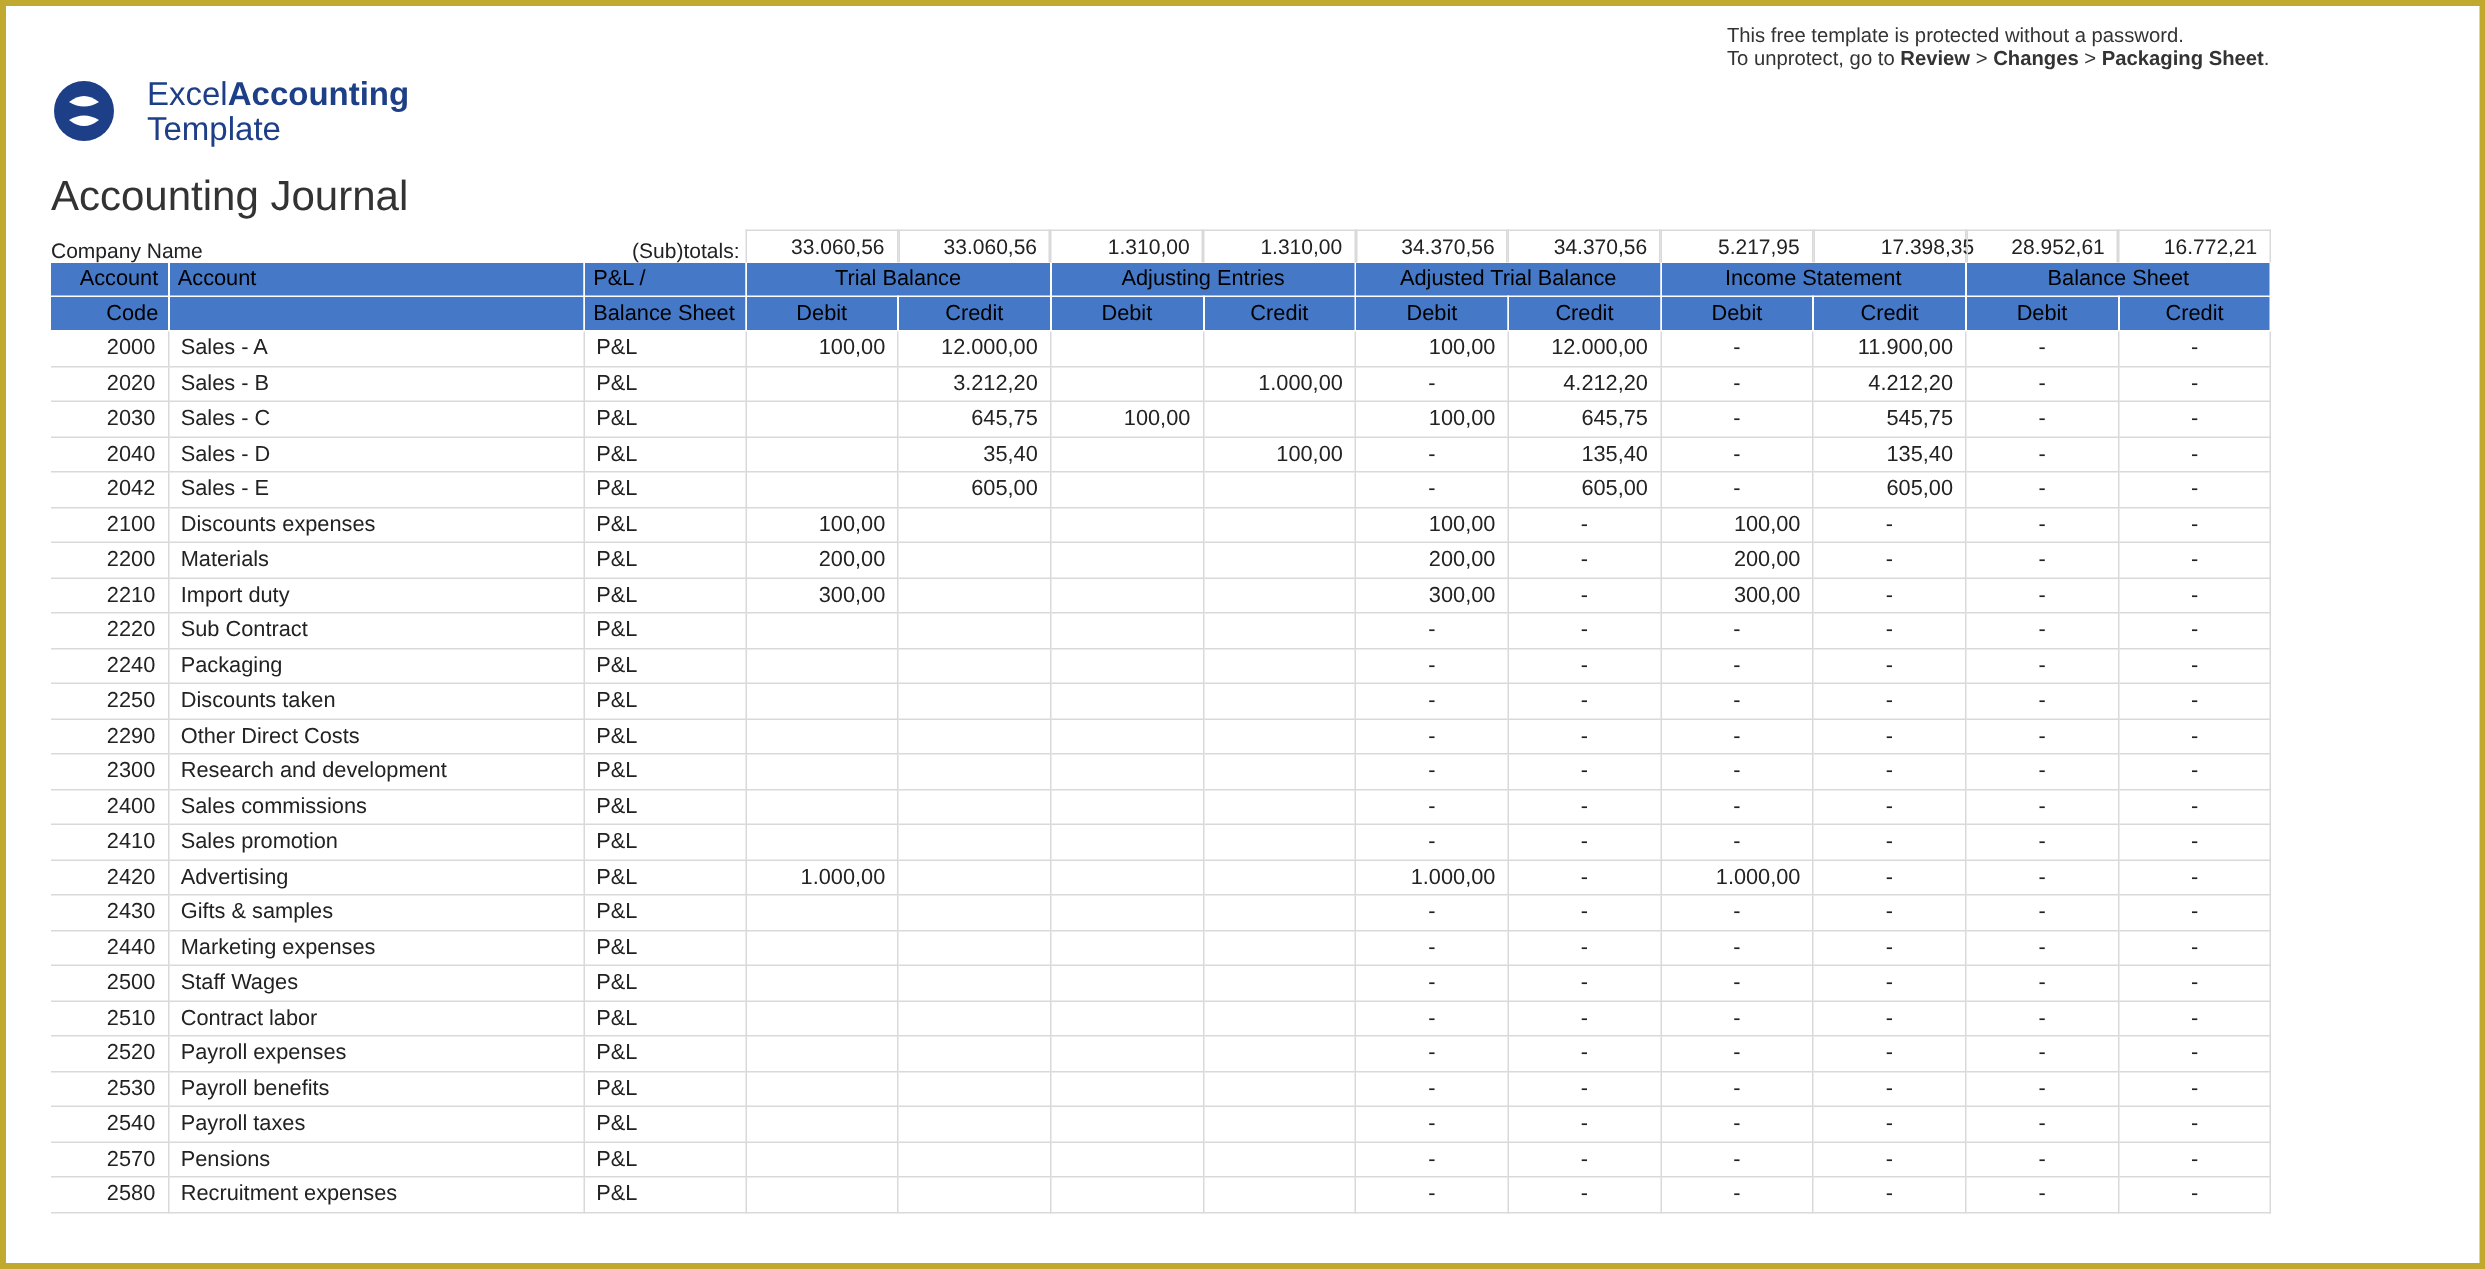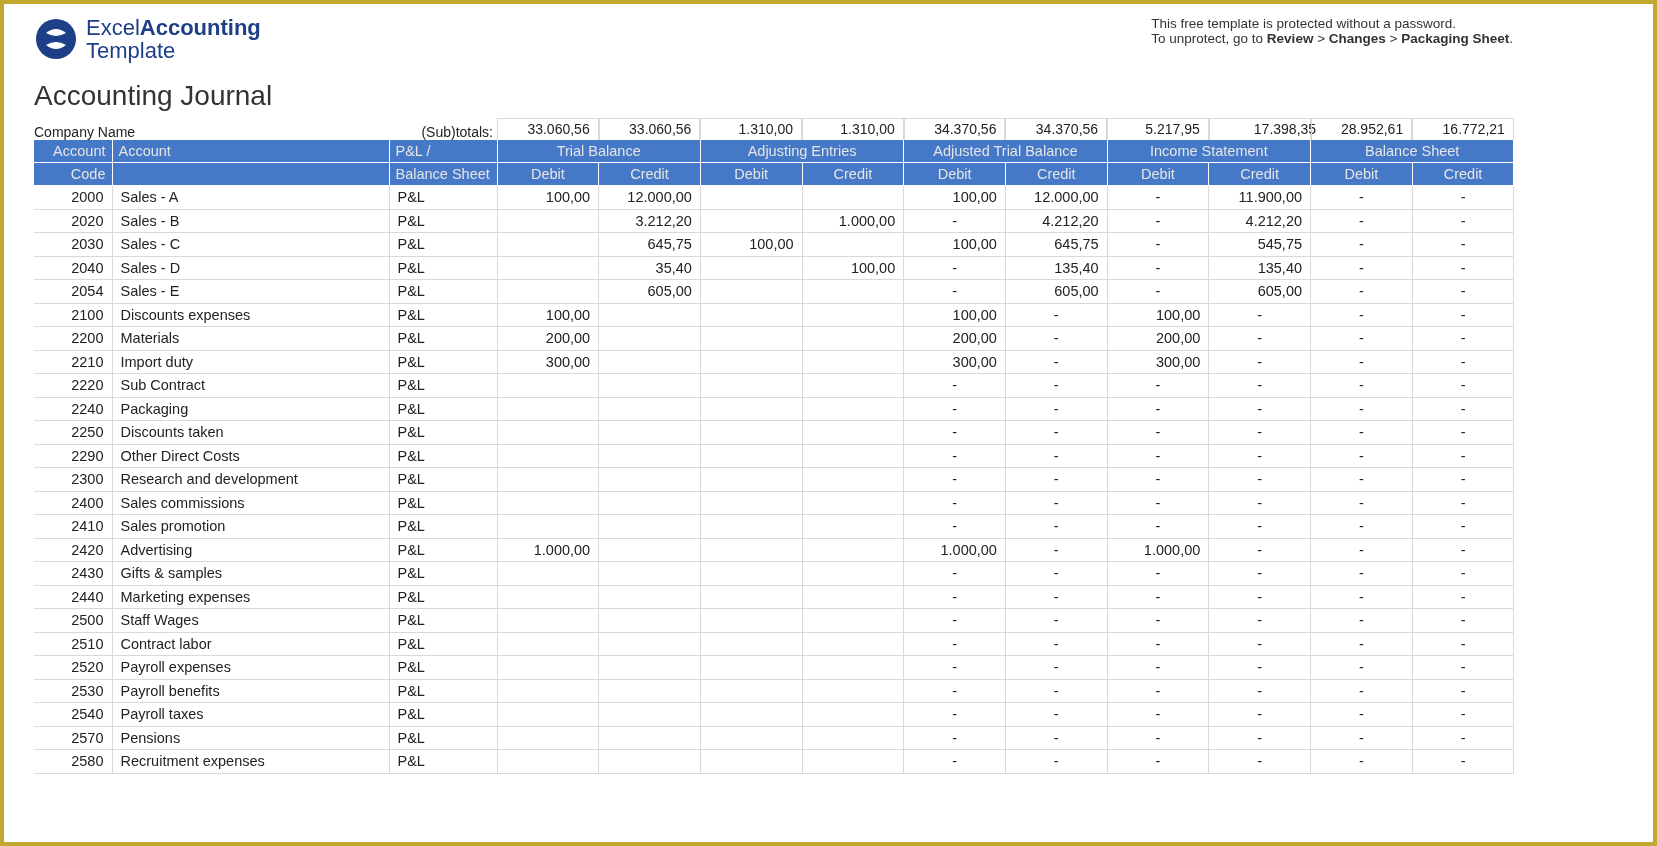--- a/index.html
+++ b/index.html
@@ -12,21 +12,21 @@
     width: 1657px;
     height: 846px;
     overflow: hidden;
   }
   .header {
     display: flex;
     justify-content: space-between;
     align-items: flex-start;
     padding: 12px 30px 0 30px;
   }
-  .logo-block { display: flex; align-items: center; gap: 8px; }
+  .logo-block { display: flex; align-items: center; gap: 20px; margin-top: 35px; }
   .logo-icon {
     width: 44px; height: 44px;
     display: flex; align-items: center; justify-content: center;
   }
   .logo-text { line-height: 1.05; }
   .logo-excel { color: #1d3f87; font-weight: 400; font-size: 22px; }
   .logo-accounting { color: #1d3f87; font-weight: 700; font-size: 22px; }
   .logo-template { color: #1d3f87; font-weight: 400; font-size: 22px; display:block; }
   .protect-note { text-align: left; font-size: 13.5px; color: #333; padding-right: 110px; }
   .protect-note .b { font-weight: 700; }
@@ -50,21 +50,21 @@
     border-top: 1px solid #d9d9d9;
     border-right: 1px solid #d9d9d9;
     border-left: 1px solid #d9d9d9;
     height: 22px;
   }
   .table-wrap { padding: 0 0 0 30px; }
   table { border-collapse: collapse; table-layout: fixed; width: 1480px; }
   th, td { overflow: hidden; white-space: nowrap; }
   .hdr1 th, .hdr2 th {
     background: #4578c6;
-    color: #e5e5e5;
+    color: #000000;
     font-weight: 400;
     font-size: 14.5px;
     border-right: 1px solid #fff;
     border-bottom: 1px solid #fff;
     padding: 3px 6px;
     text-align: center;
   }
   .hdr1 th.left, .hdr2 th.left { text-align: left; }
   .hdr1 th.right, .hdr2 th.right { text-align: right; }
   tbody td {
@@ -226,21 +226,21 @@
           <td class="num"></td>
           <td class="num">100,00</td>
           <td class="num dash" style="text-align: center;"> -   </td>
           <td class="num">135,40</td>
           <td class="num dash" style="text-align: center;"> -   </td>
           <td class="num">135,40</td>
           <td class="num dash" style="text-align: center;"> -   </td>
           <td class="num dash" style="text-align: center;"> -   </td>
         </tr>
         <tr>
-          <td class="code">2054</td>
+          <td class="code">2042</td>
           <td class="acct">Sales - E</td>
           <td class="pl">P&amp;L</td>
           <td class="num"></td>
           <td class="num">605,00</td>
           <td class="num"></td>
           <td class="num"></td>
           <td class="num dash" style="text-align: center;"> -   </td>
           <td class="num">605,00</td>
           <td class="num dash" style="text-align: center;"> -   </td>
           <td class="num">605,00</td>

